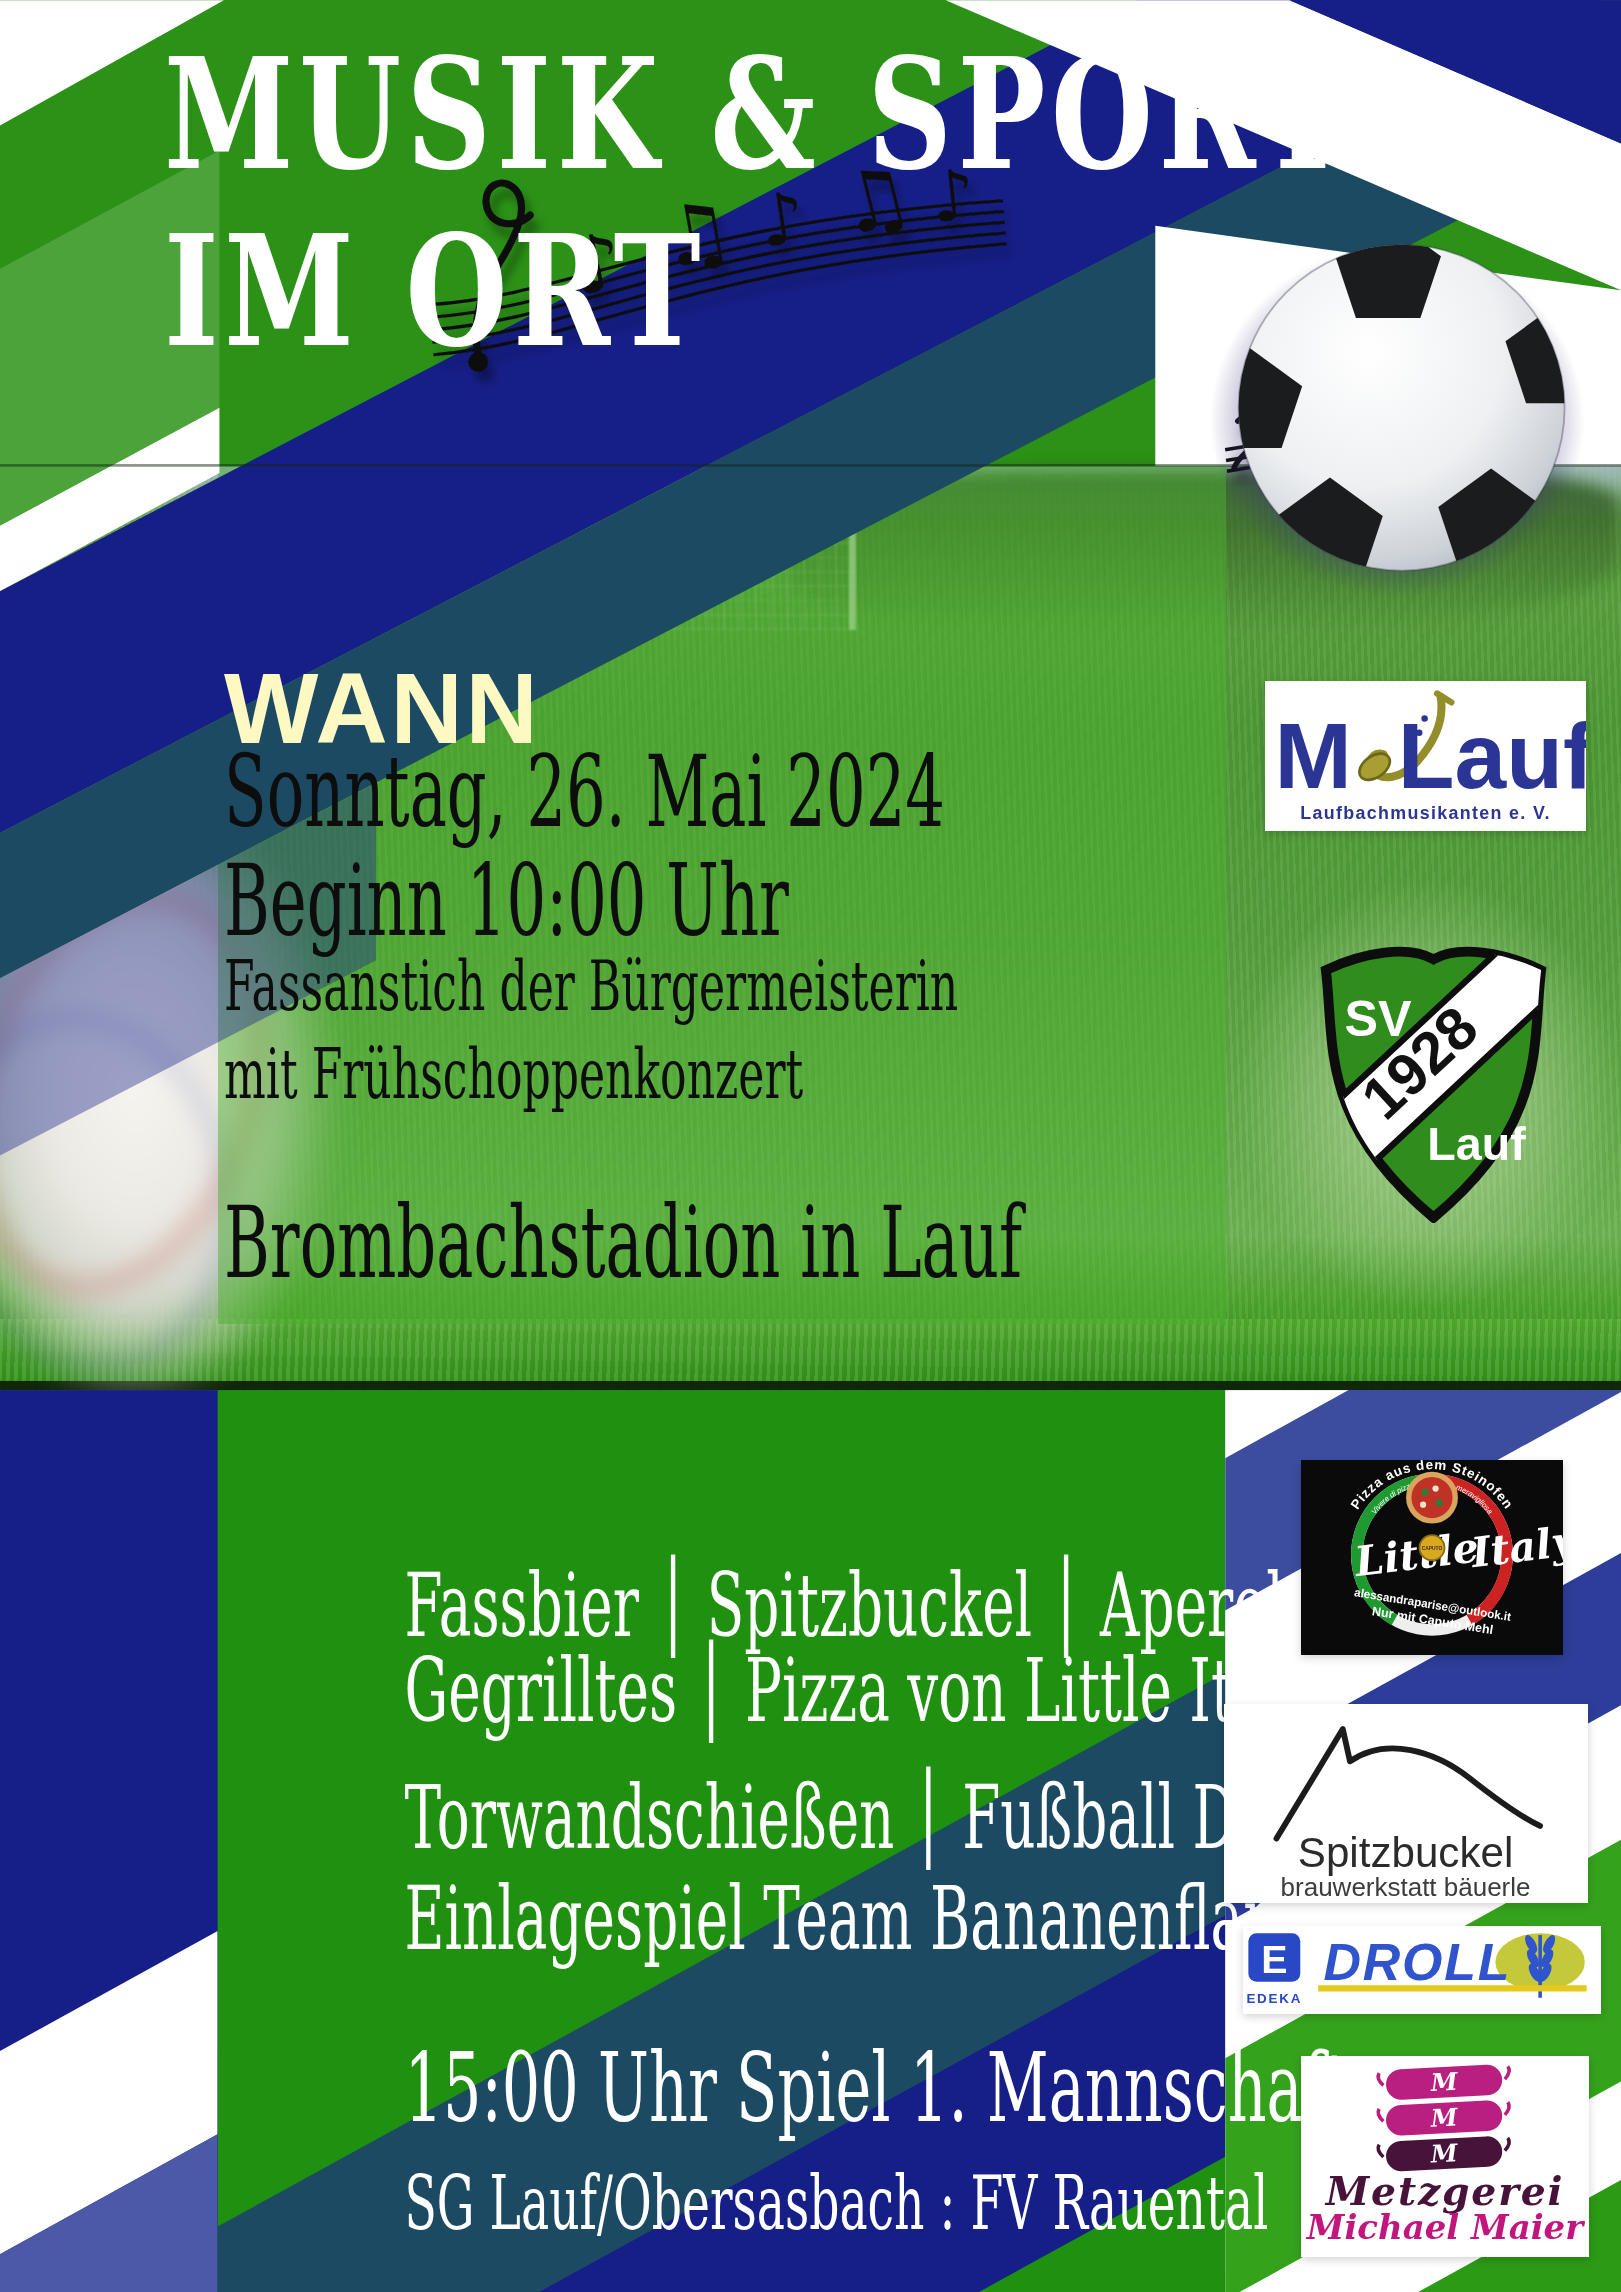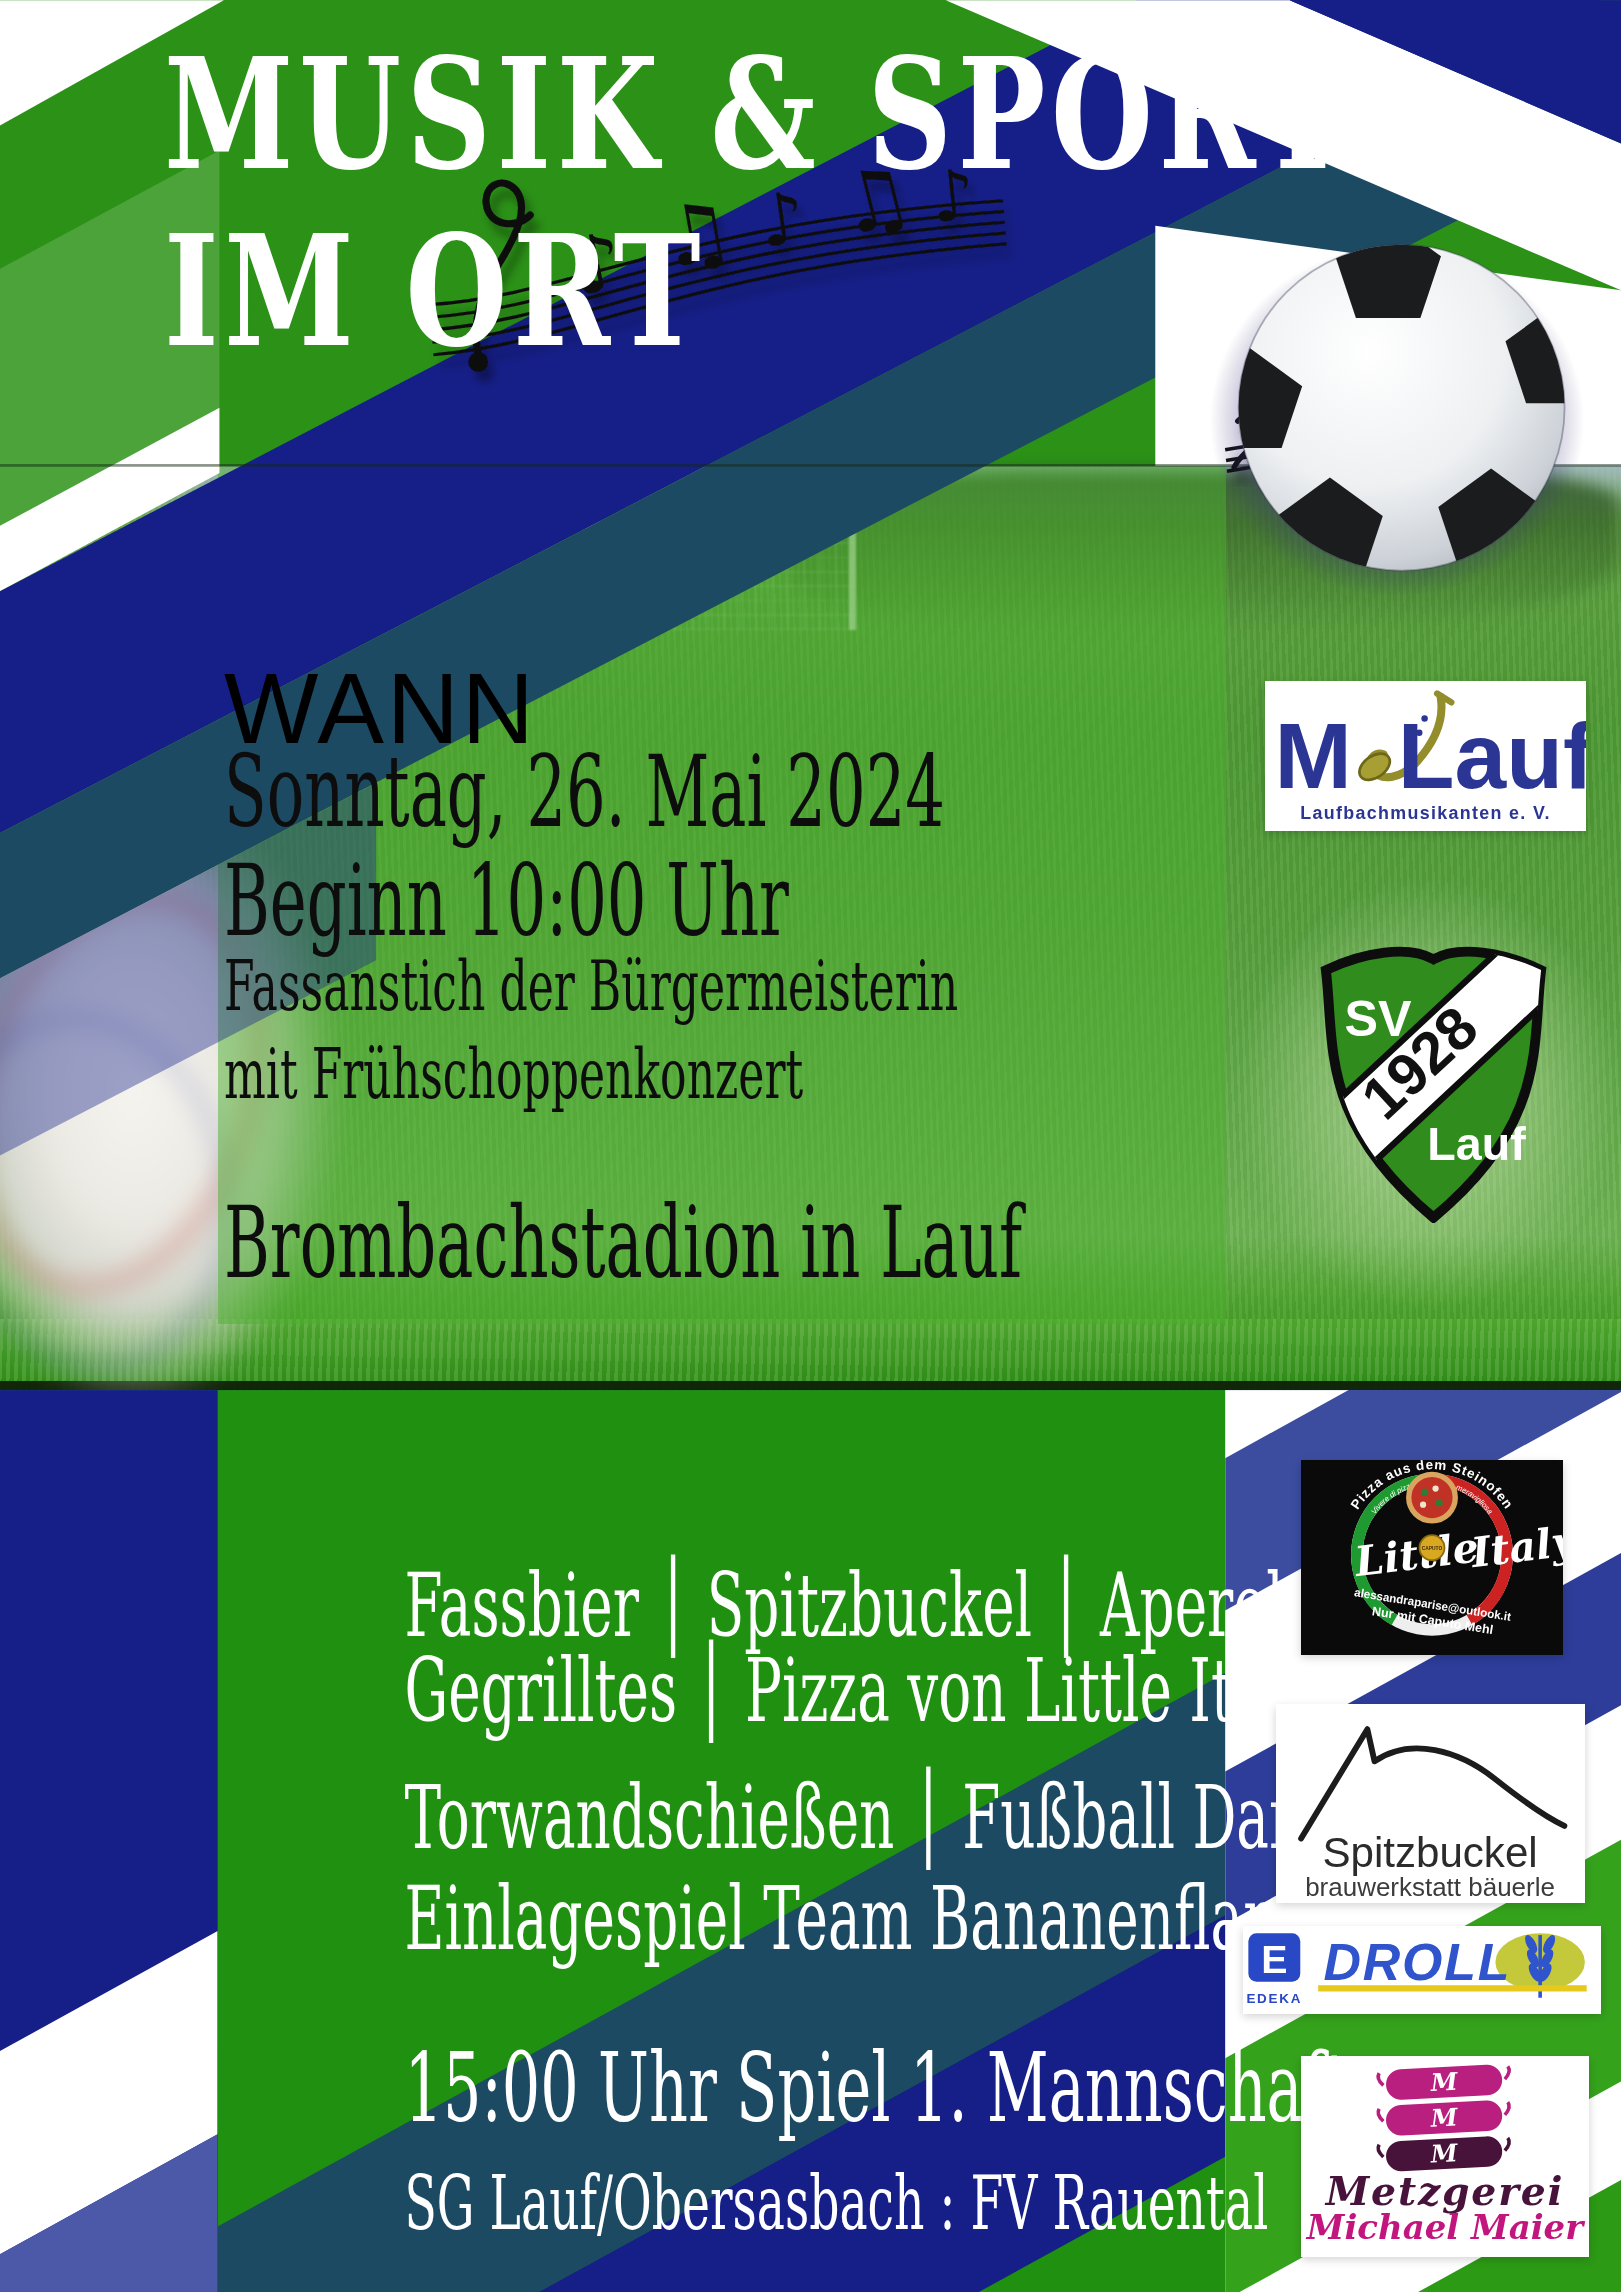--- a/index.html
+++ b/index.html
@@ -37,21 +37,21 @@
   .streak2{left:18px;top:233px;width:269px;height:340px;border:10.7px solid rgba(60,80,170,.25);
     border-radius:50%;transform:rotate(-12deg);position:absolute;}
 
   .panelwash{left:218px;top:466px;width:1008px;height:858px;background:rgba(75,175,45,.50);}
 
   .decor{left:0;top:0;width:1621px;height:2293px;}
 
   
   .title{left:164px;top:25px;color:#ffffff;font-weight:700;font-size:154px;line-height:177px;
     letter-spacing:7.2px;transform:scaleX(.76);transform-origin:0 0;white-space:nowrap;}
-  .h-black{font-family:"Liberation Sans", sans-serif;font-weight:400;color:#000000;
+  .h-black{font-family:"Liberation Sans", sans-serif;font-weight:700;color:#fef9c3;
     font-size:100px;letter-spacing:2.7px;line-height:1;white-space:nowrap;}
   .lline{color:#0d0d0d;line-height:1;white-space:nowrap;transform:scaleX(.63);transform-origin:0 0;}
   .big{font-size:99px;}
   .small{font-size:70px;}
   .cline{left:218px;width:1008px;text-align:center;color:#ffffff;line-height:1;white-space:nowrap;
     transform:scaleX(.63);transform-origin:50% 50%;}
   .f97{font-size:87px;} .f107{font-size:96px;} .f84{font-size:75px;}
 
   .card{position:absolute;background:#ffffff;box-shadow:0 2.7px 9px rgba(0,0,0,.18);}
   .card svg{display:block;width:100%;height:100%;}
@@ -251,21 +251,21 @@
       <text x="192" y="120" font-size="46" font-style="italic" font-weight="700" fill="#ffffff" font-family="DejaVu Serif, serif" transform="rotate(-7 192 120)">Italy</text>
       <g>
         <circle cx="146" cy="98" r="14" fill="#d8a820" stroke="#8a6a10" stroke-width="2"></circle>
         <text x="146" y="101" text-anchor="middle" font-size="5.5" font-weight="700" fill="#3a2a10" font-family="Liberation Sans, sans-serif">CAPUTO</text>
       </g>
       <text x="146" y="166" text-anchor="middle" font-size="13" font-weight="700" fill="#ffffff" font-family="Liberation Sans, sans-serif" transform="rotate(9 146 166)">alessandraparise@outlook.it</text>
       <text x="146" y="184" text-anchor="middle" font-size="14" font-weight="700" fill="#ffffff" font-family="Liberation Sans, sans-serif" transform="rotate(9 146 184)">Nur mit Caputo Mehl</text>
     </svg>
   </div>
 
-  <div class="card" style="left:1276px;top:1704px;width:309px;height:199px;">
+  <div class="card" style="left:1224px;top:1704px;width:364px;height:199px;">
     <svg viewBox="0 0 345 222">
       <path d="M28,150 L102,28 L110,64 C150,36 205,52 245,84 C278,110 305,128 322,136" stroke="#1c1c1c" stroke-width="6.5" fill="none" stroke-linecap="round" stroke-linejoin="round"></path>
       <text x="172" y="182" text-anchor="middle" font-size="47" fill="#2b2b2b" font-family="Liberation Sans, sans-serif">Spitzbuckel</text>
       <text x="172" y="214" text-anchor="middle" font-size="29" fill="#3c3c3c" font-family="Liberation Sans, sans-serif">brauwerkstatt bäuerle</text>
     </svg>
   </div>
 
   <div class="card" style="left:1243px;top:1926px;width:358px;height:88px;">
     <svg viewBox="0 0 400 98">
       <ellipse cx="332" cy="40" rx="50" ry="32" fill="#c3c93a"></ellipse>

